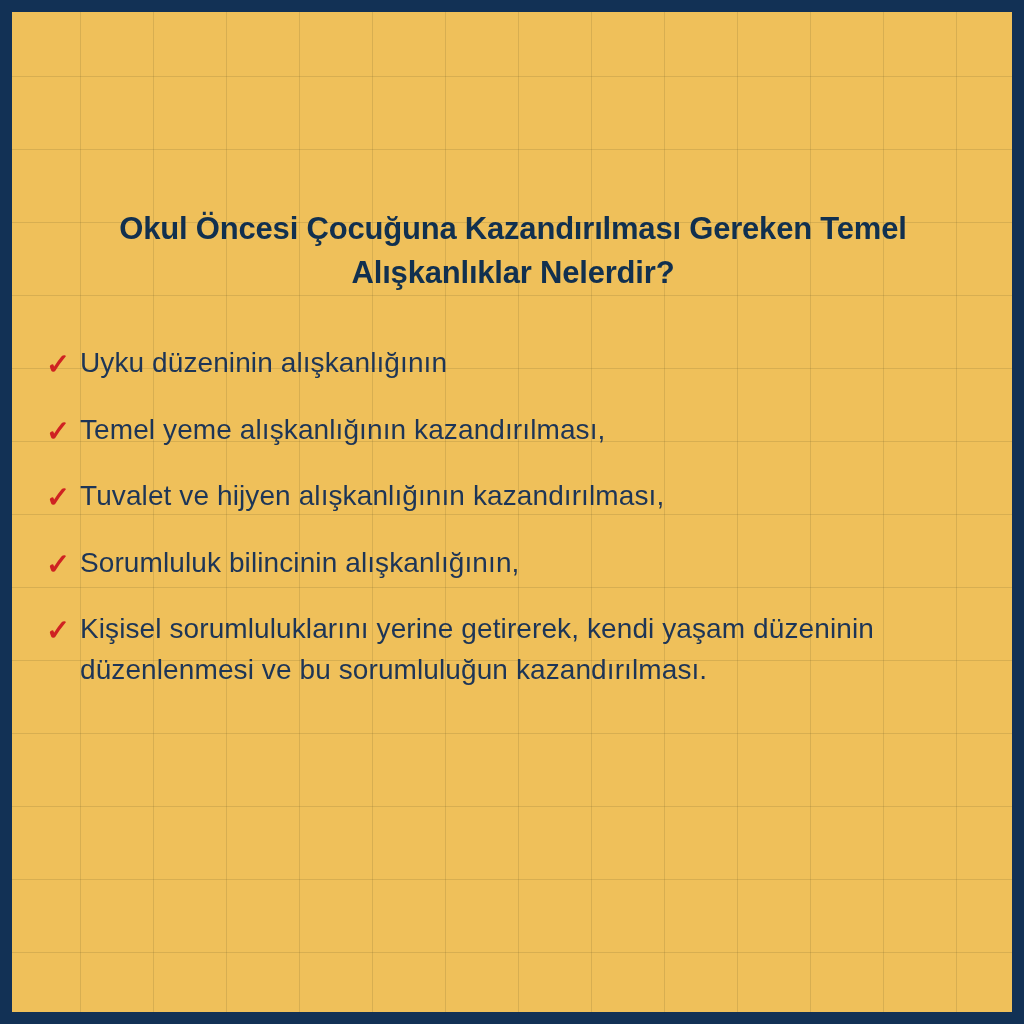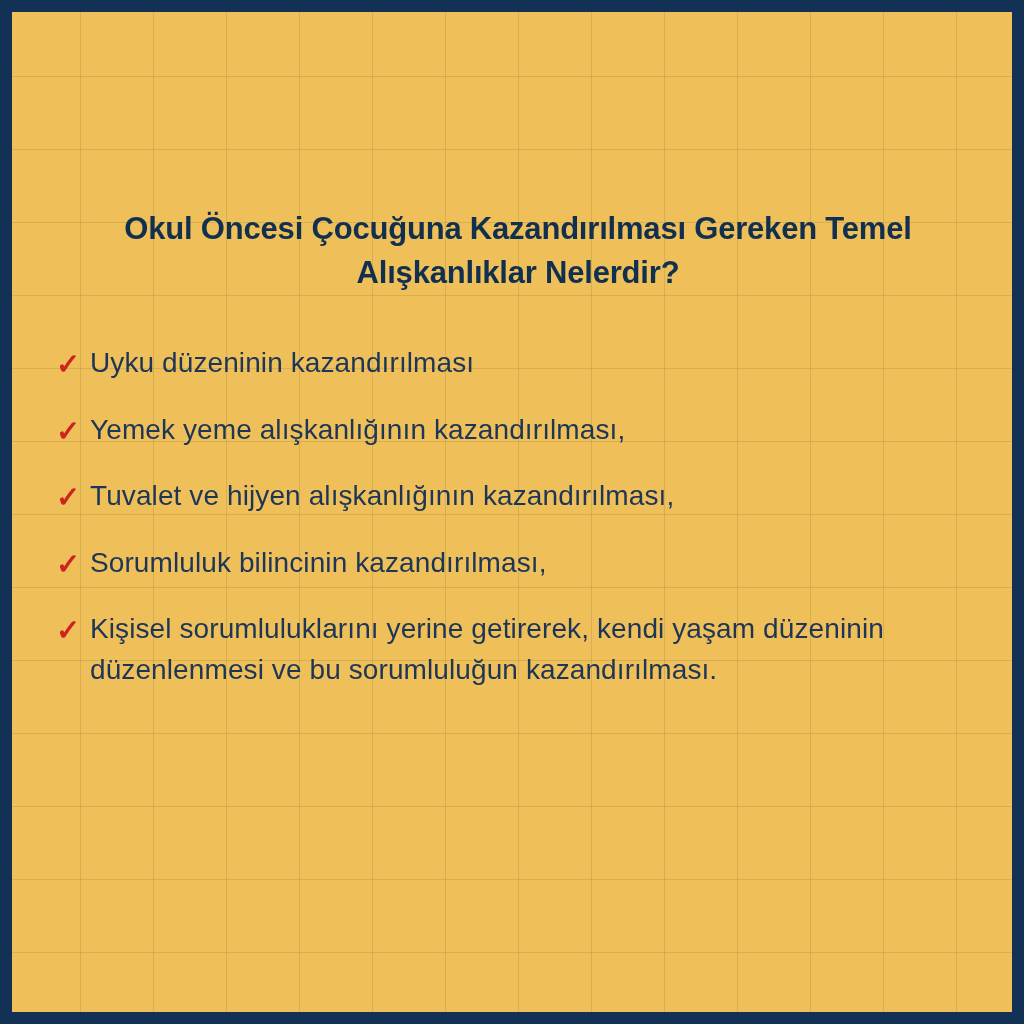--- a/index.html
+++ b/index.html
@@ -39,21 +39,21 @@
     background-image:
       linear-gradient(to right, rgba(120, 100, 45, 0.20) 1px, transparent 1px),
       linear-gradient(to bottom, rgba(120, 100, 45, 0.20) 1px, transparent 1px);
     background-size: 73px 73px;
     background-position: -5px -9px;
     pointer-events: none;
   }
 
   .content {
     position: absolute;
-    left: 12px;
+    left: 2px;
     right: 0;
     top: 0;
     padding: 0 22px;
     box-sizing: border-box;
   }
 
   .title {
     margin: 0;
     padding: 195px 25px 0 25px;
     text-align: center;
@@ -102,33 +102,33 @@
 <div class="poster">
   <div class="card">
     <div class="grid"></div>
 
     <div class="content">
       <h1 class="title">Okul Öncesi Çocuğuna Kazandırılması Gereken Temel Alışkanlıklar Nelerdir?</h1>
 
       <ul class="list">
         <li class="list-item">
           <span class="check">✓</span>
-          <span class="item-text">Uyku düzeninin kazandırılması</span>
+          <span class="item-text">Uyku düzeninin alışkanlığının</span>
         </li>
         <li class="list-item">
           <span class="check">✓</span>
-          <span class="item-text">Yemek yeme alışkanlığının kazandırılması,</span>
+          <span class="item-text">Temel yeme alışkanlığının kazandırılması,</span>
         </li>
         <li class="list-item">
           <span class="check">✓</span>
           <span class="item-text">Tuvalet ve hijyen alışkanlığının kazandırılması,</span>
         </li>
         <li class="list-item">
           <span class="check">✓</span>
-          <span class="item-text">Sorumluluk bilincinin kazandırılması,</span>
+          <span class="item-text">Sorumluluk bilincinin alışkanlığının,</span>
         </li>
         <li class="list-item">
           <span class="check">✓</span>
           <span class="item-text">Kişisel sorumluluklarını yerine getirerek, kendi yaşam düzeninin düzenlenmesi ve bu sorumluluğun kazandırılması.</span>
         </li>
       </ul>
     </div>
   </div>
 </div>
 

